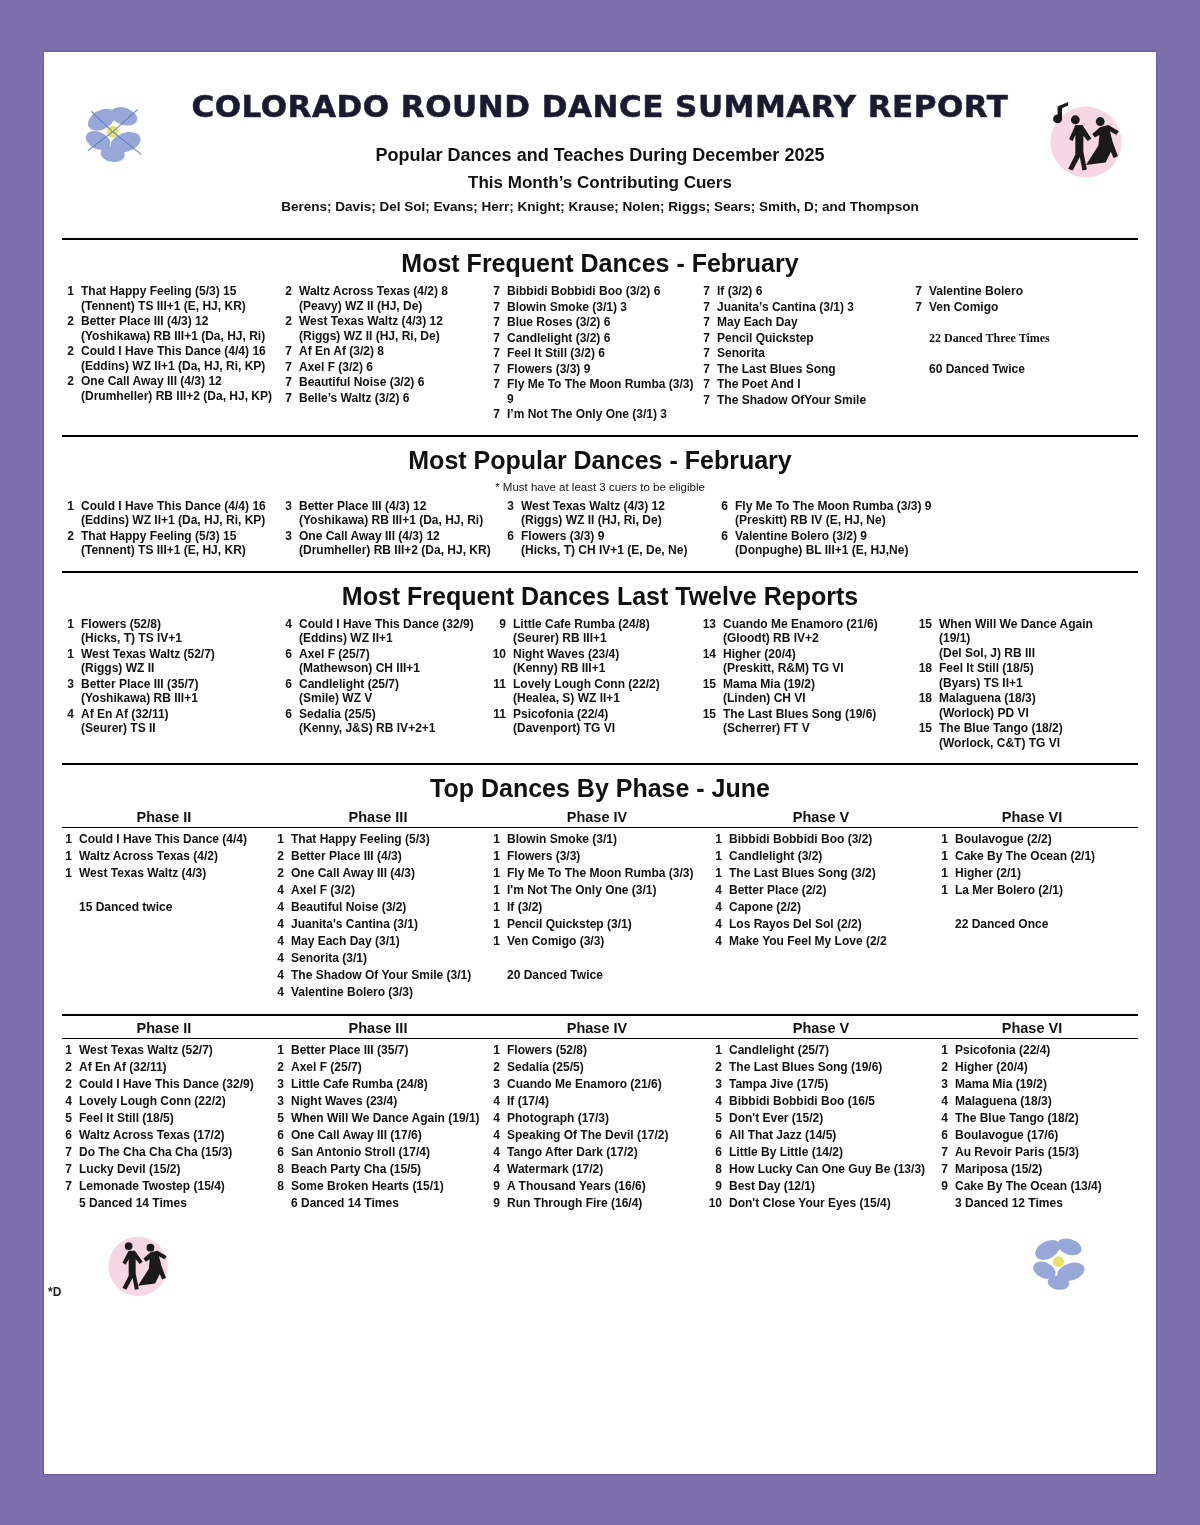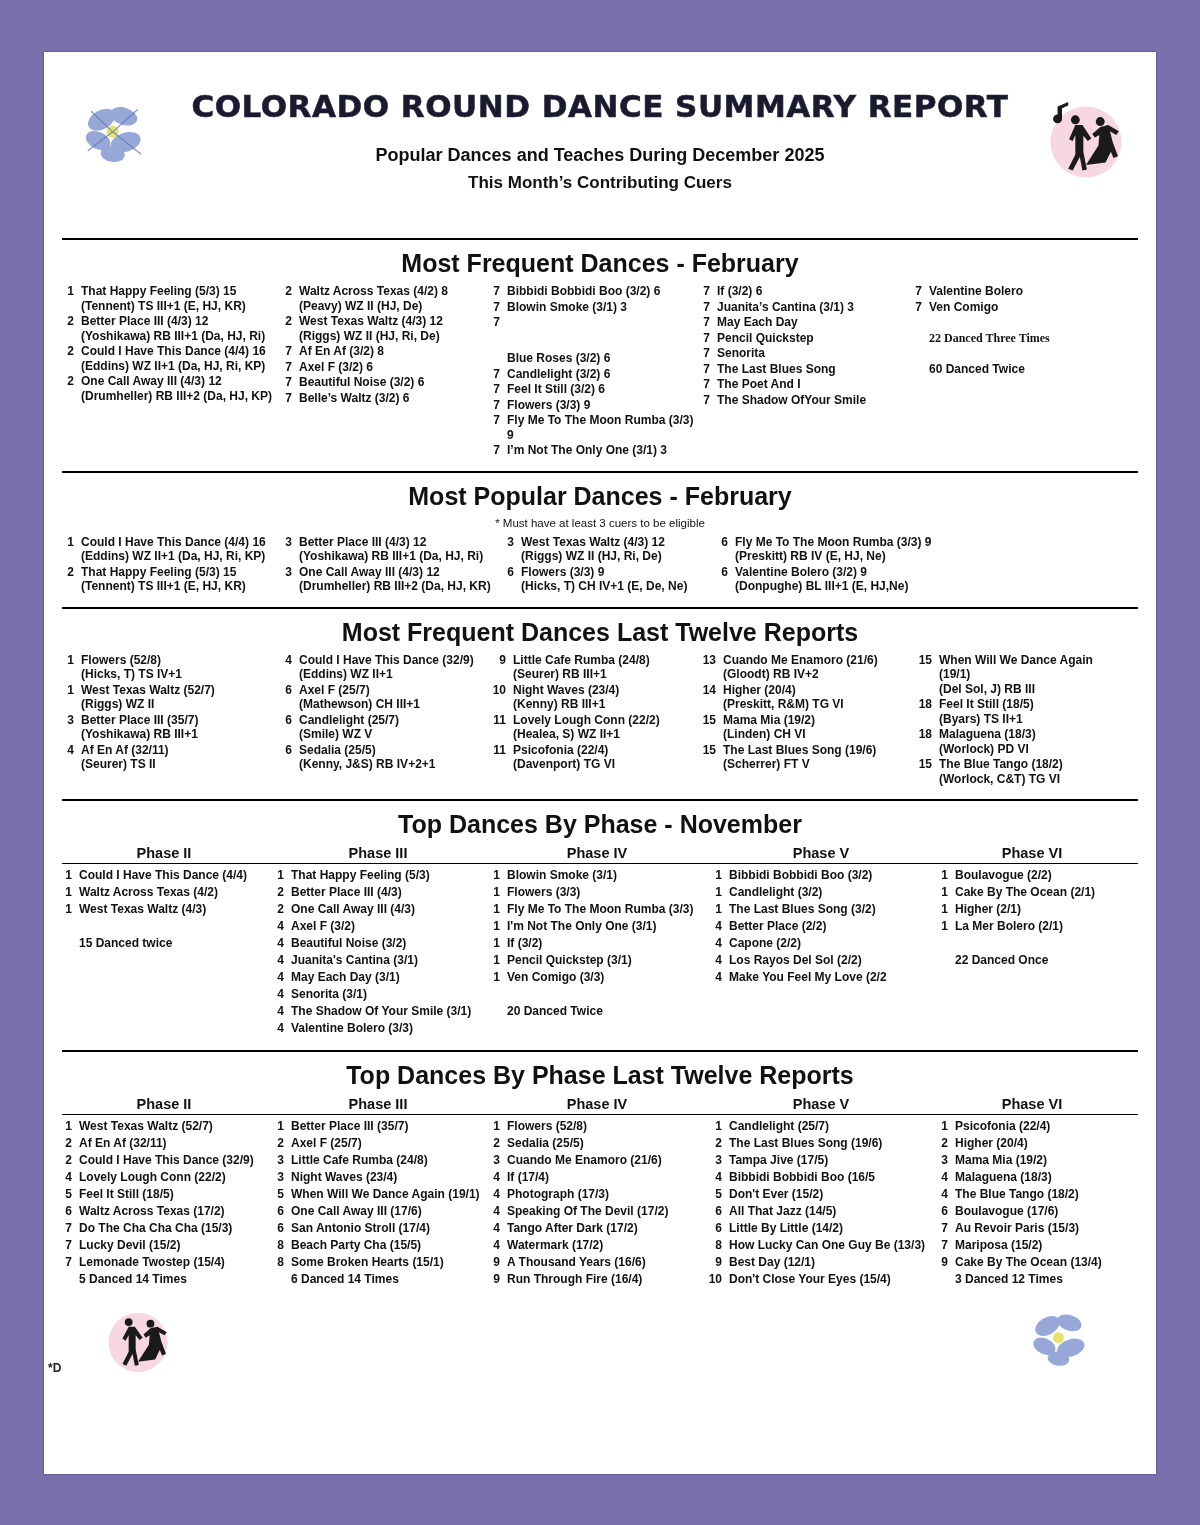--- a/index.html
+++ b/index.html
@@ -94,20 +94,21 @@
           <path d="M45 44 L20 20"></path>
             <path d="M45 44 L74 18"></path>
             <path d="M45 44 L16 66"></path>
             <path d="M45 44 L78 70"></path>
         </g>
       </svg>
 
       <h1 class="title">COLORADO ROUND DANCE SUMMARY REPORT</h1>
       <div class="subtitle">Popular Dances and Teaches During December 2025</div>
       <div class="subtitle2">This Month’s Contributing Cuers</div>
+      <div class="cuers">Berens; Davis; Del Sol; Evans; Herr; Knight; Krause; Nolen; Riggs; Sears; Smith, D; and Thompson</div>
 
       <svg class="dancer" viewBox="0 0 100 90">
         <circle cx="50" cy="45" r="40" fill="#f6d7e3"></circle>
         <g fill="#1a1a1a">
           <circle cx="38" cy="20" r="5"></circle>
           <path d="M38 26 l-7 16 l4 2 l3 -7 l0 22 l-8 16 l5 2 l8 -15 l3 15 l5 -1 l-4 -20 l0 -18 l5 6 l4 -3 l-10 -15 z"></path>
           <circle cx="66" cy="22" r="5"></circle>
           <path d="M66 28 l-9 8 l3 4 l5 -3 l-1 12 l-14 22 l22 -3 l6 -12 l3 7 l5 -2 l-6 -16 l-3 -12 l7 4 l3 -4 l-12 -7 z"></path>
         </g>
         <g fill="#1a1a1a">
@@ -169,21 +170,21 @@
               <div class="entry">
                 <div class="rank" style="width: 16px;">7</div>
                 <div class="etxt" style="min-height: 14.5px;"><span>Bibbidi Bobbidi Boo (3/2) 6</span></div>
               </div>
               <div class="entry">
                 <div class="rank" style="width: 16px;">7</div>
                 <div class="etxt" style="min-height: 14.5px;"><span>Blowin Smoke (3/1) 3</span></div>
               </div>
               <div class="entry">
                 <div class="rank" style="width: 16px;">7</div>
-                <div class="etxt" style="min-height: 14.5px; margin-top: 36px;"><span>Blue Roses (3/2) 6</span></div>
+                <div class="etxt" style="min-height: 14.5px;"><span>Blue Roses (3/2) 6</span></div>
               </div>
               <div class="entry">
                 <div class="rank" style="width: 16px;">7</div>
                 <div class="etxt" style="min-height: 14.5px;"><span>Candlelight (3/2) 6</span></div>
               </div>
               <div class="entry">
                 <div class="rank" style="width: 16px;">7</div>
                 <div class="etxt" style="min-height: 14.5px;"><span>Feel It Still (3/2) 6</span></div>
               </div>
               <div class="entry">
@@ -405,21 +406,21 @@
               </div>
             </div>
           </div>
           <div class="spacer"></div>
         </div>
       </div>
 
     <div id="phase-sections">
         <div>
           <div class="rule"></div>
-          <div class="sec-title">Top Dances By Phase - November</div>
+          <div class="sec-title">Top Dances By Phase - June</div>
           <div class="phase-head">
             <div style="width: 212px;">Phase II</div>
             <div style="width: 216px;">Phase III</div>
             <div style="width: 222px;">Phase IV</div>
             <div style="width: 226px;">Phase V</div>
             <div style="width: 196px;">Phase VI</div>
           </div>
           <div class="phase-rule"></div>
           <div class="phase-cols">
             <div style="width: 212px;">
@@ -578,21 +579,20 @@
               <div class="pitem">
                 <div class="rank" style="width: 14px;"></div>
                 <div class="etxt">22 Danced Once</div>
               </div>
             </div>
           </div>
           <div class="spacer"></div>
         </div>
         <div>
           <div class="rule"></div>
-          <div class="sec-title">Top Dances By Phase  Last Twelve Reports</div>
           <div class="phase-head">
             <div style="width: 212px;">Phase II</div>
             <div style="width: 216px;">Phase III</div>
             <div style="width: 222px;">Phase IV</div>
             <div style="width: 226px;">Phase V</div>
             <div style="width: 196px;">Phase VI</div>
           </div>
           <div class="phase-rule"></div>
           <div class="phase-cols">
             <div style="width: 212px;">

